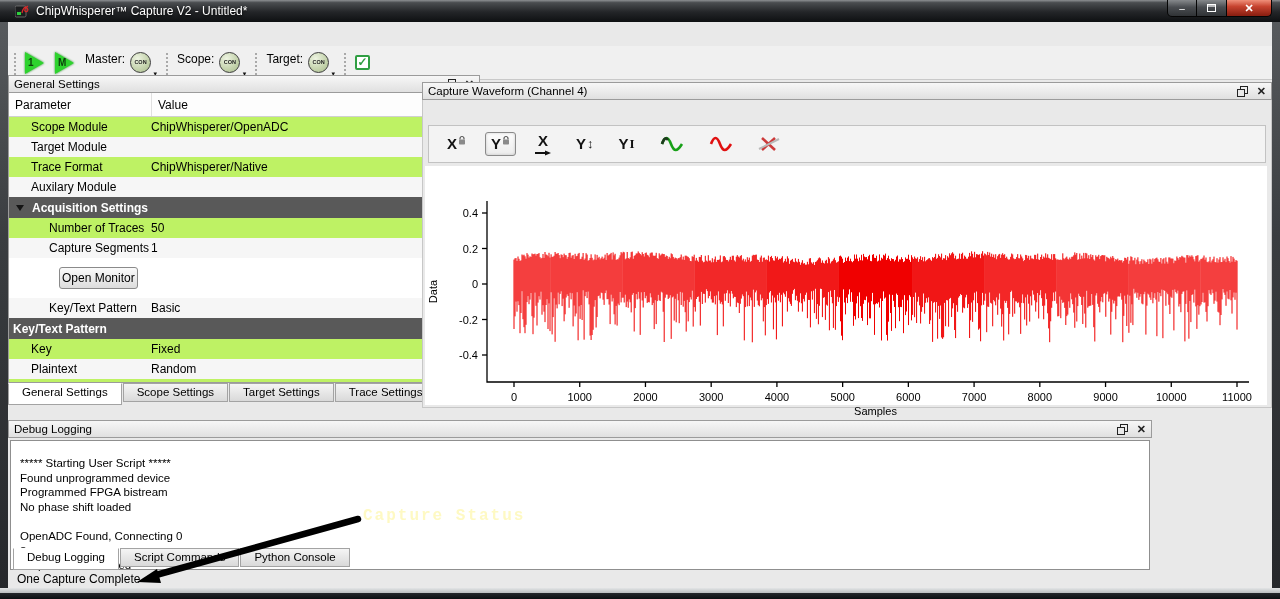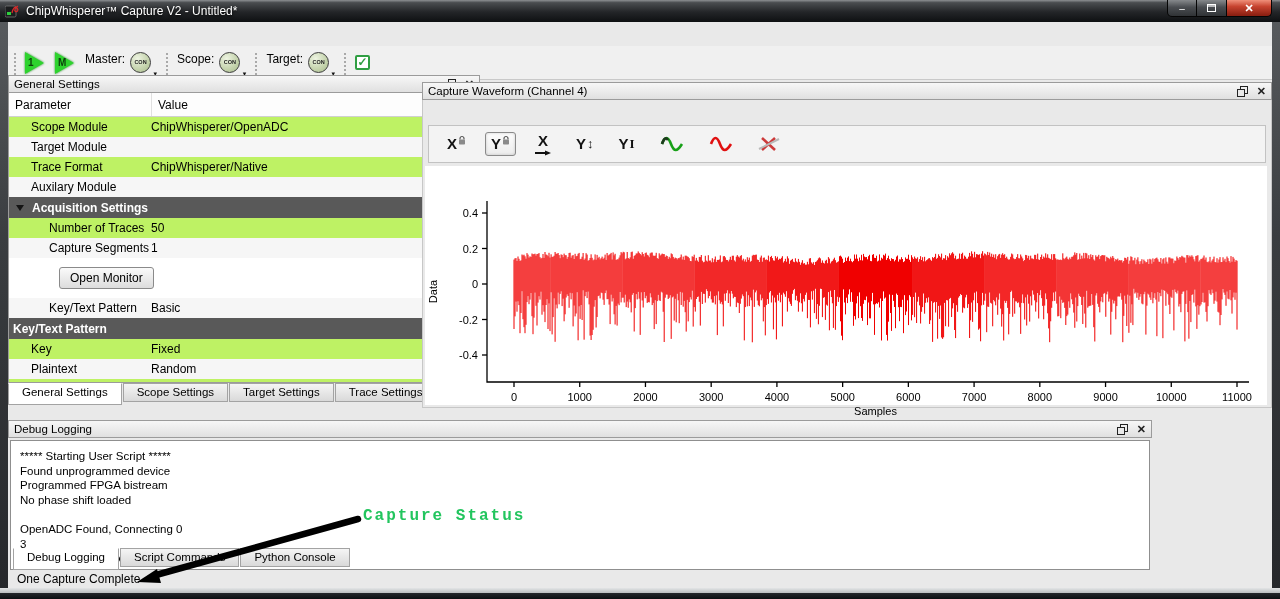--- a/index.html
+++ b/index.html
@@ -4,21 +4,21 @@
 <style>
   *{box-sizing:border-box;margin:0;padding:0}
   html,body{background:#0c0f12}
   #screen{position:relative;width:1280px;height:599px;overflow:hidden;
     font-family:"Liberation Sans",sans-serif;background:#17191c;color:#000}
   
   #win{position:absolute;left:0;top:0;width:1280px;height:593px;
     background:linear-gradient(180deg,#5a5d60,#3a3d40 40%,#26282b)}
   .titlebar{position:absolute;left:0;top:0;width:1280px;height:22px;
     background:linear-gradient(180deg,#8d9093 0%,#4a4d50 12%,#232528 55%,#0e1012 100%);
-    display:flex;align-items:center;padding-left:5px}
+    display:flex;align-items:center;padding-left:15px}
   .app-icon{width:15px;height:14px;margin-right:6px;flex:none}
   .title-text{color:#fff;font-size:12px;text-shadow:0 1px 3px #000;white-space:nowrap}
   .win-btns{position:absolute;right:8px;top:0;display:flex}
   .wbtn{height:17px;border:1px solid #050505;border-top:none;color:#fff;
     display:flex;align-items:center;justify-content:center;font-size:10px;
     background:linear-gradient(#86898c,#4a4d51 45%,#303336);cursor:default}
   .wbtn.min{width:30px;border-radius:0 0 0 5px}
   .wbtn.max{width:29px;border-left:none;border-right:none}
   .wbtn.close{width:46px;border-radius:0 0 5px 0;font-size:11px;font-weight:bold;
     background:linear-gradient(#f0907a,#c74430 40%,#8c2012 95%)}
@@ -78,21 +78,21 @@
     background:linear-gradient(#ffffff,#e7e7e7);display:flex;align-items:center;justify-content:center;
     font-size:13px;font-weight:bold;line-height:1;cursor:pointer;transform:scaleX(-1)}
   .undo.active{color:#d8a21a}
   .undo.inactive{color:#c6c6c6}
   .gs-row.section{height:21px;background:#595959;color:#fff;font-weight:bold}
   .tri-down{width:0;height:0;border-left:4px solid transparent;border-right:4px solid transparent;
     border-top:6px solid #141414;margin:0 8px 0 7px}
   .sec-label{padding-left:4px}
   .gs-row.section.has-tri .sec-label{padding-left:0}
   .gs-row.btnrow{height:40px;background:#fff}
-  .qt-btn{margin-left:50px;padding:3px 10px;font-size:12px;font-family:"Liberation Sans",sans-serif;
+  .qt-btn{margin-left:50px;padding:3px 2px;font-size:12px;font-family:"Liberation Sans",sans-serif;
     border:1px solid #8a8a8a;border-radius:3px;background:linear-gradient(#fafafa,#dcdcdc);cursor:pointer}
   .vscroll{position:absolute;top:0;right:0;bottom:0;width:17px;background:#f0f0f0;border-left:1px solid #c9c9c9}
   .sb-arrow{position:absolute;left:0;width:16px;height:15px;text-align:center;font-size:7px;color:#555;
     line-height:15px;background:linear-gradient(#fcfcfc,#e6e6e6);border:1px solid #bcbcbc;cursor:pointer}
   .sb-up{top:0}.sb-down{bottom:0}
   .sb-handle{position:absolute;left:1px;top:16px;width:14px;height:248px;border:1px solid #9a9a9a;border-radius:2px;
     background:linear-gradient(90deg,#fdfdfd,#e2e2e2);cursor:grab}
   .gs-tabs,.dbg-tabs{position:absolute;left:0;bottom:0;height:22px;display:flex;align-items:flex-start}
   .tab{font-size:11.5px;padding:2px 13px;height:19px;border:1px solid #a3a3a3;
     background:linear-gradient(#f5f5f5,#d9d9d9);margin-right:1px;white-space:nowrap;cursor:pointer}
@@ -104,28 +104,28 @@
   .wt-btn{border:1px solid transparent;border-radius:3px;padding:2px 5px;display:flex;align-items:flex-start;gap:1px;cursor:pointer}
   .wt-btn.pressed{border:1px solid #8a8a8a;background:linear-gradient(#fdfdfd,#ececec);box-shadow:inset 0 0 3px rgba(0,0,0,.18)}
   .wt-letter{font-size:15px;font-weight:bold;color:#111;line-height:18px}
   .wt-glyph{font-size:13px;font-weight:bold;color:#111;line-height:18px}
   .wt-serif{font-family:"Liberation Serif",serif}
   .wt-col{display:flex;flex-direction:column;align-items:center;line-height:1}
   .plot{position:absolute;left:2px;top:66px;right:4px;bottom:2px;background:#fff}
   #wave-svg text{font-family:"Liberation Sans",sans-serif}
   
   .log-box{position:absolute;left:2px;top:20px;right:2px;bottom:0;background:#fff;border:1px solid #8f8f8f}
-  #log-lines{padding:8px 9px;font-size:11.5px;line-height:14.6px}
+  #log-lines{padding:15px 9px;font-size:11.5px;line-height:14.6px}
   .dbg-tabs{left:5px}
   .statusbar{position:absolute;left:0;top:548px;width:1264px;height:18px;font-size:12px;
     display:flex;align-items:center;padding-left:9px}
   
   .overlay{position:absolute;left:0;top:0;pointer-events:none;z-index:50}
   .anno-text{position:absolute;left:363px;top:507px;z-index:51;
-    font-family:"Liberation Mono",monospace;font-weight:bold;font-size:16px;letter-spacing:2px;color:#22c55e}
+    font-family:"Liberation Mono",monospace;font-weight:bold;font-size:16px;letter-spacing:2px;color:#fef9c3}
 </style>
 </head>
 <body>
 
 <div id="screen">
   <div id="win">
 
     <div class="titlebar">
       <svg class="app-icon" viewBox="0 0 15 14">
         <rect x="0" y="2" width="11" height="11" rx="1.5" fill="#1b1d1f" stroke="#777" stroke-width="0.8"></rect>

